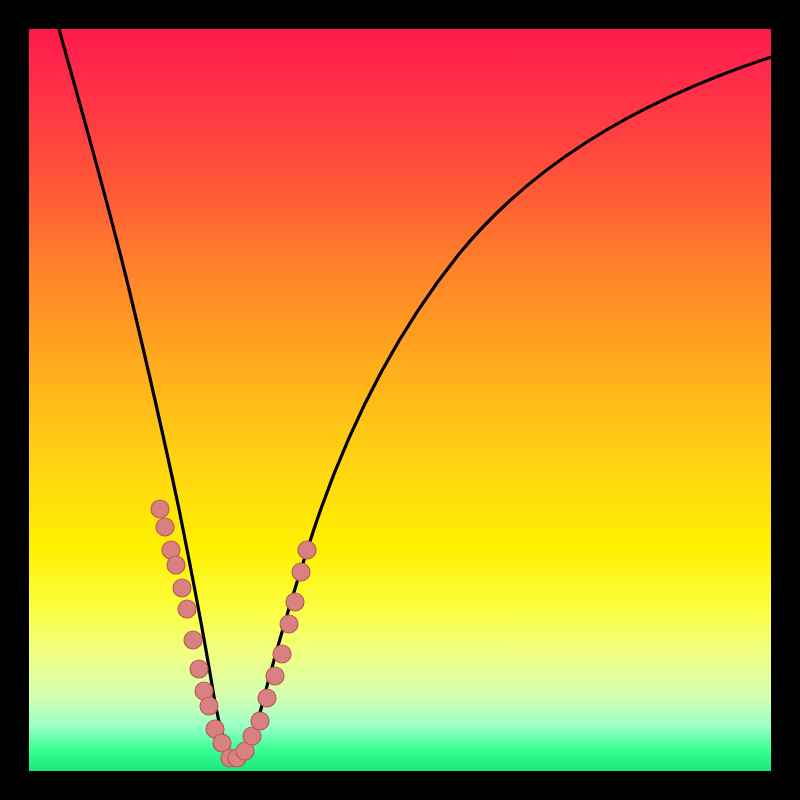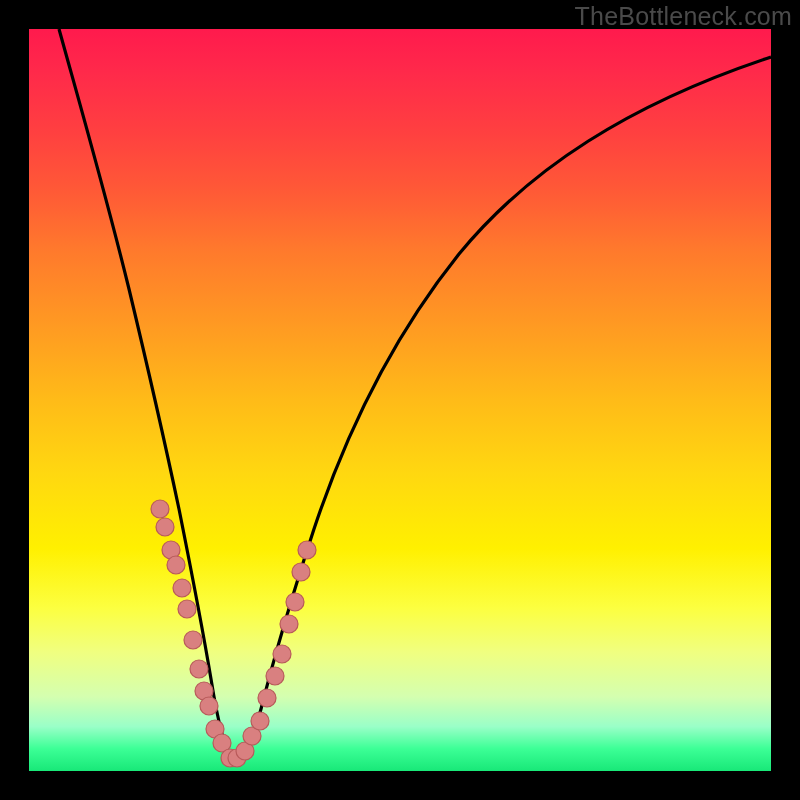--- a/index.html
+++ b/index.html
@@ -98,14 +98,13 @@
         <circle cx="238" cy="669" r="9"></circle>
         <circle cx="246" cy="647" r="9"></circle>
         <circle cx="253" cy="625" r="9"></circle>
         <circle cx="260" cy="595" r="9"></circle>
         <circle cx="266" cy="573" r="9"></circle>
         <circle cx="272" cy="543" r="9"></circle>
         <circle cx="278" cy="521" r="9"></circle>
       </g>
     </svg>
   </div>
-  <div class="watermark">TheBottleneck.com</div>
 </div>
 
 </body></html>

